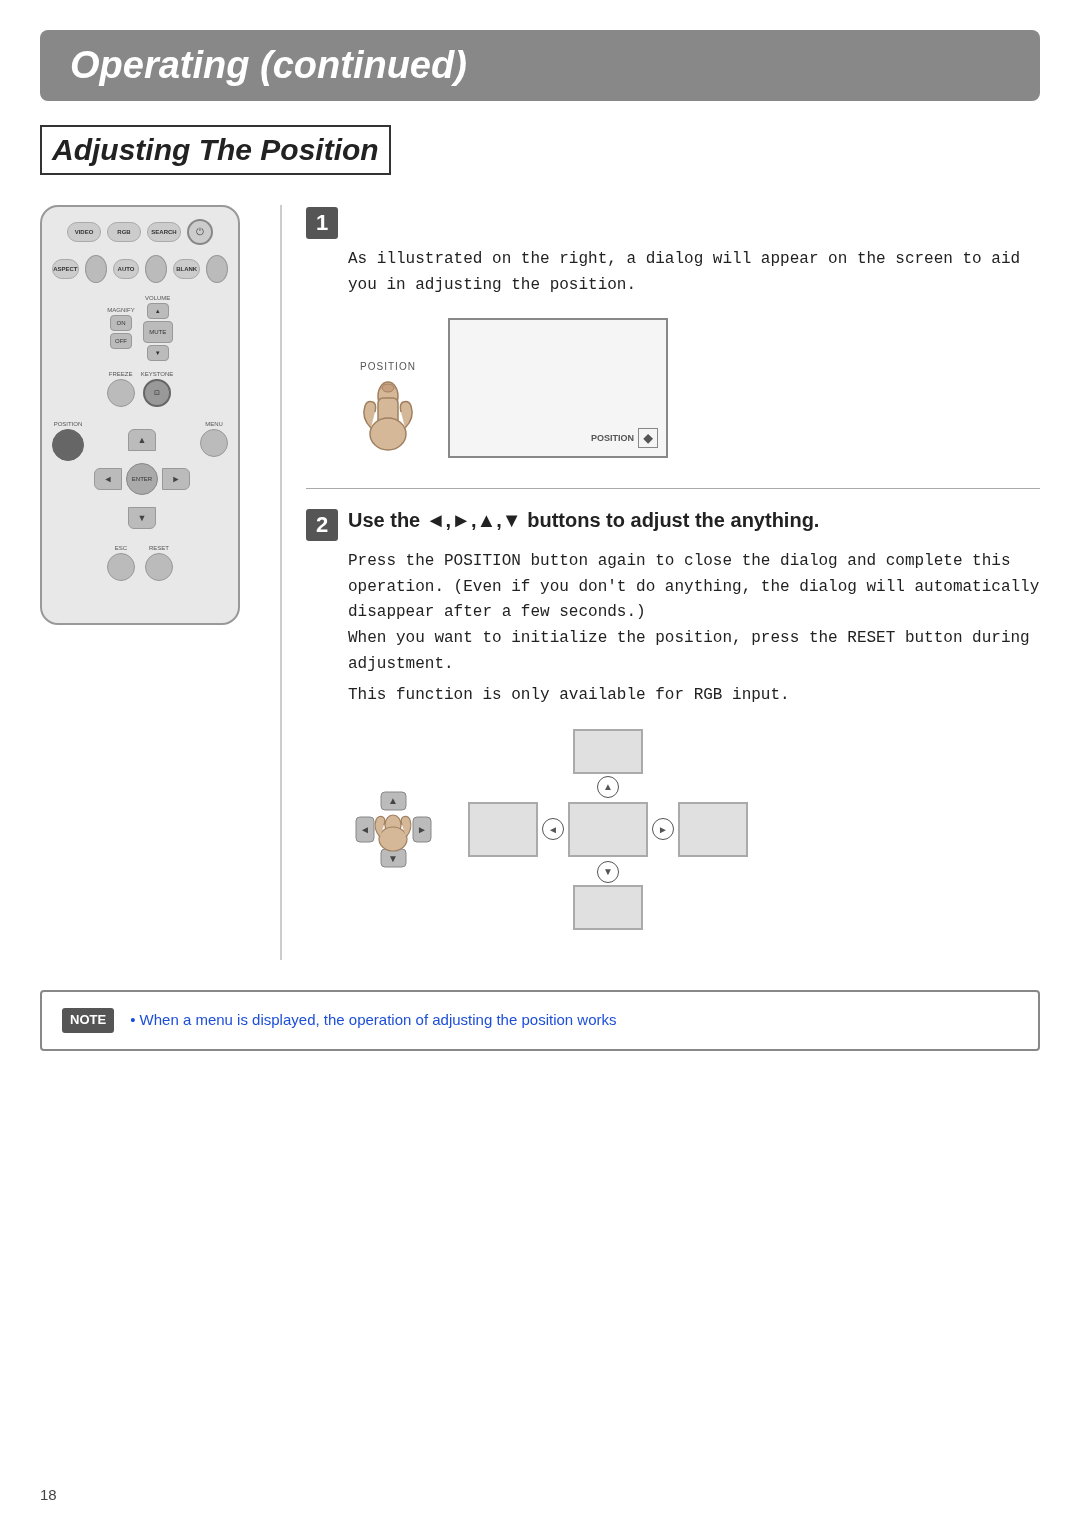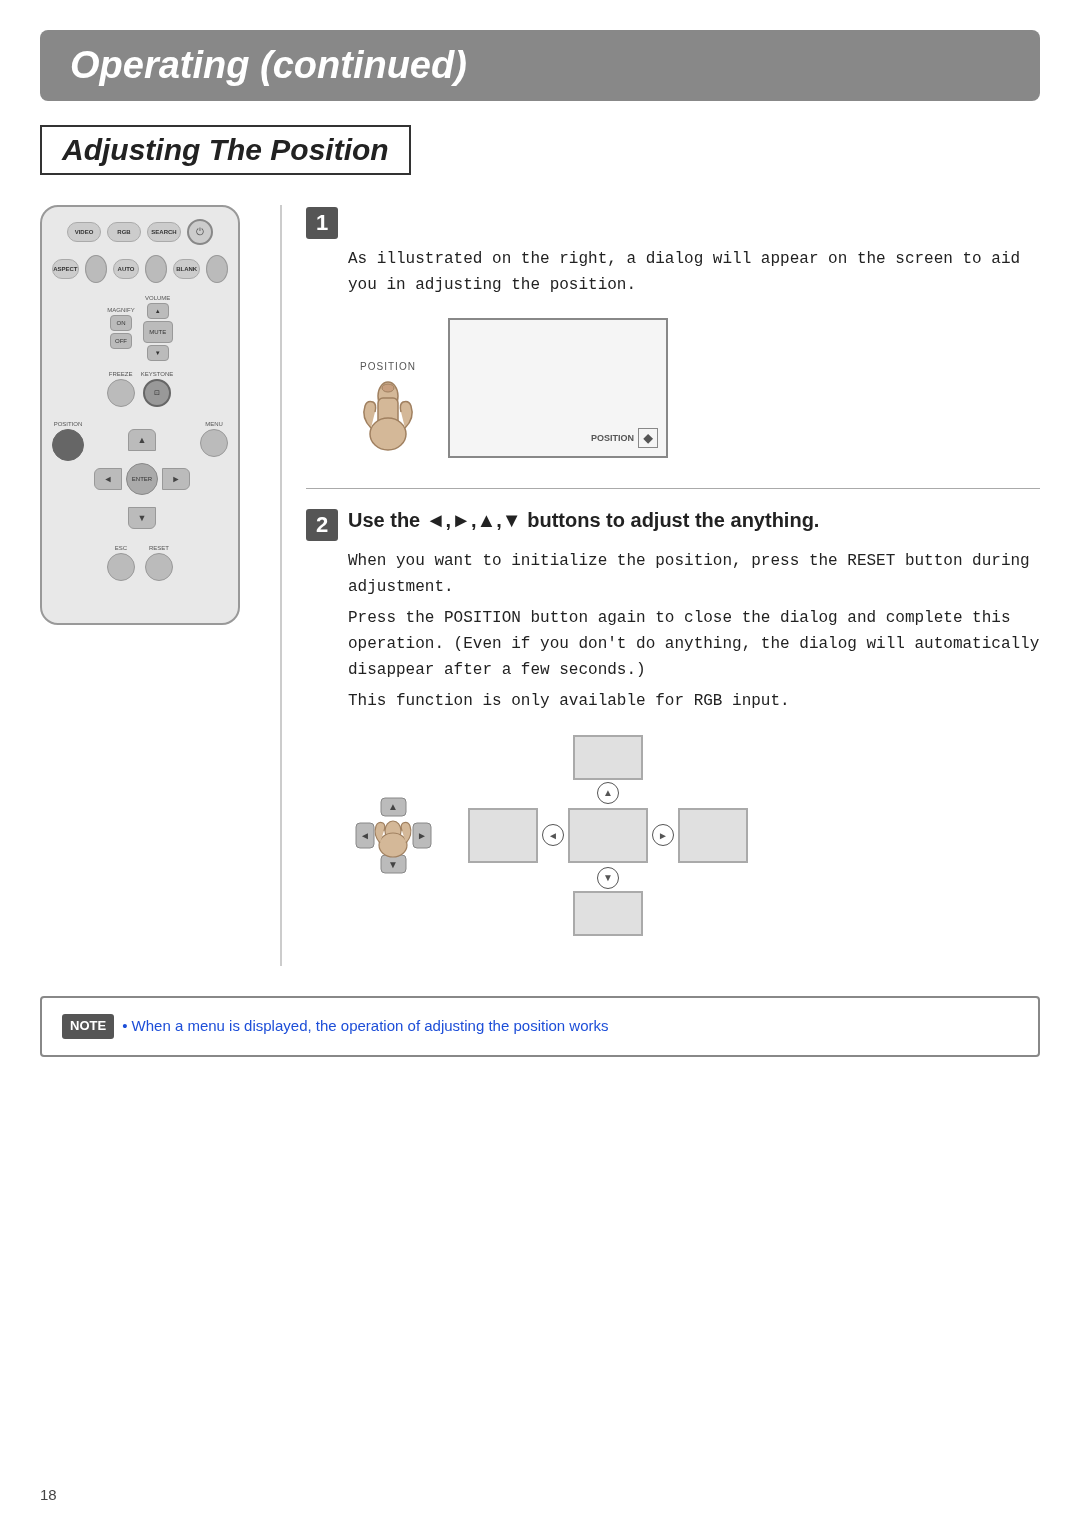--- a/index.html
+++ b/index.html
@@ -33,21 +33,21 @@
       color: #fff;
       font-size: 38px;
       font-weight: bold;
       font-style: italic;
     }
 
     
     .section-title-box {
       border: 2px solid #333;
       display: inline-block;
-      padding: 6px 20px;
+      padding: 6px 10px;
       margin: 24px 0 20px 0;
     }
     .section-title-text {
       font-size: 30px;
       font-style: italic;
       font-weight: bold;
       color: #222;
     }
 
     
@@ -434,21 +434,21 @@
       line-height: 1.6;
       display: flex;
       flex-direction: column;
       gap: 4px;
     }
 
     .note-header {
       display: flex;
       flex-direction: row;
       align-items: flex-start;
-      gap: 8px;
+      gap: 16px;
     }
 
     .note-badge {
       background: #555;
       color: #fff;
       font-size: 13px;
       font-weight: bold;
       padding: 2px 8px;
       border-radius: 3px;
       white-space: nowrap;
@@ -620,22 +620,22 @@
         </div>
       </div>
 
       <div style="border-top: 1.5px solid #aaa; margin: 10px 0 18px 0;"></div>
 
       <div class="step">
         <div class="step-header">
           <div class="step-number">2</div>
           <div class="step-title">Use the ◄,►,▲,▼ buttons to adjust the anything.</div>
         </div>
+        <div class="step-body" style="margin-top:6px;">Press the POSITION button again to close the dialog and complete this operation. (Even if you don't do anything, the dialog will automatically disappear after a few seconds.)</div>
         <div class="step-body">When you want to initialize the position, press the RESET button during adjustment.</div>
-        <div class="step-body" style="margin-top:6px;">Press the POSITION button again to close the dialog and complete this operation. (Even if you don't do anything, the dialog will automatically disappear after a few seconds.)</div>
         <div class="step-body" style="margin-top:6px;">This function is only available for RGB input.</div>
 
         <div class="step2-diagram">
 
           <div class="hand2-area">
             <svg width="85" height="85" viewBox="0 0 85 85" xmlns="http://www.w3.org/2000/svg">
 
               <rect x="30" y="5" width="25" height="18" rx="4" fill="#bbb" stroke="#888" stroke-width="1"></rect>
               <rect x="5" y="30" width="18" height="25" rx="4" fill="#bbb" stroke="#888" stroke-width="1"></rect>
               <rect x="62" y="30" width="18" height="25" rx="4" fill="#bbb" stroke="#888" stroke-width="1"></rect>

